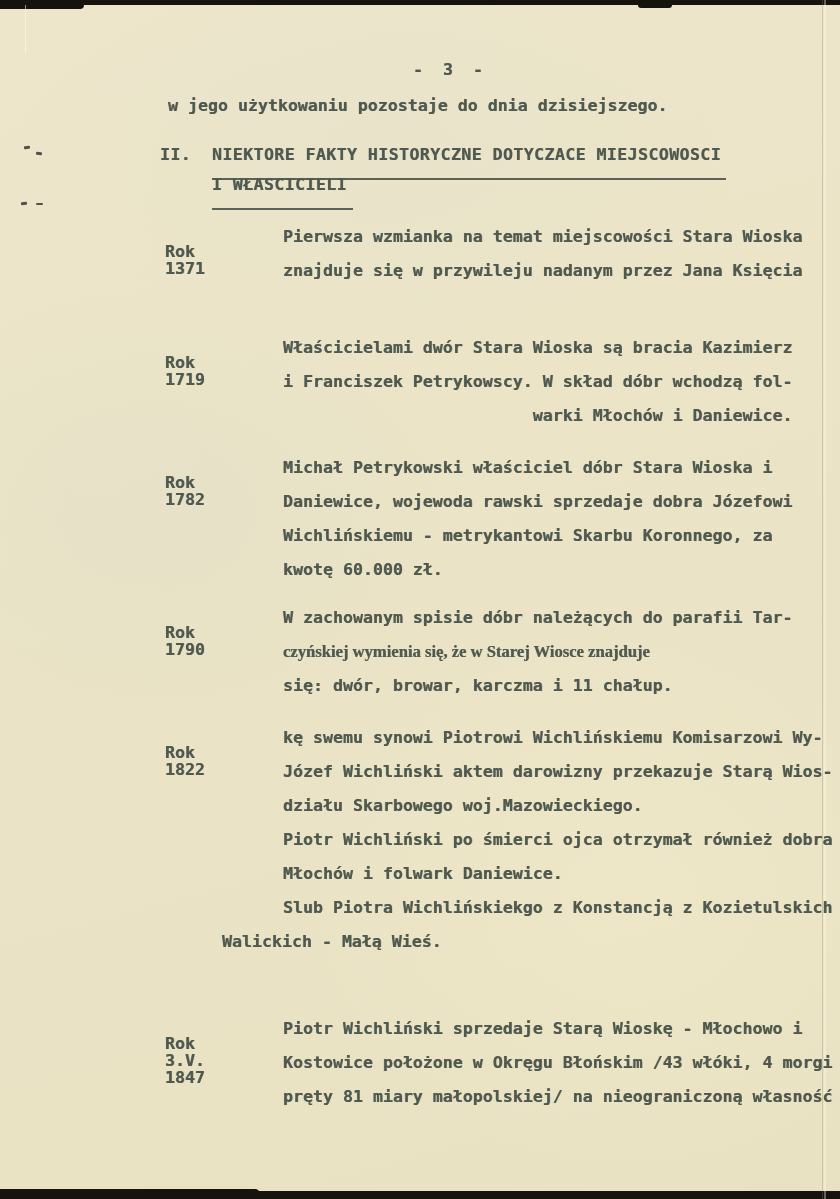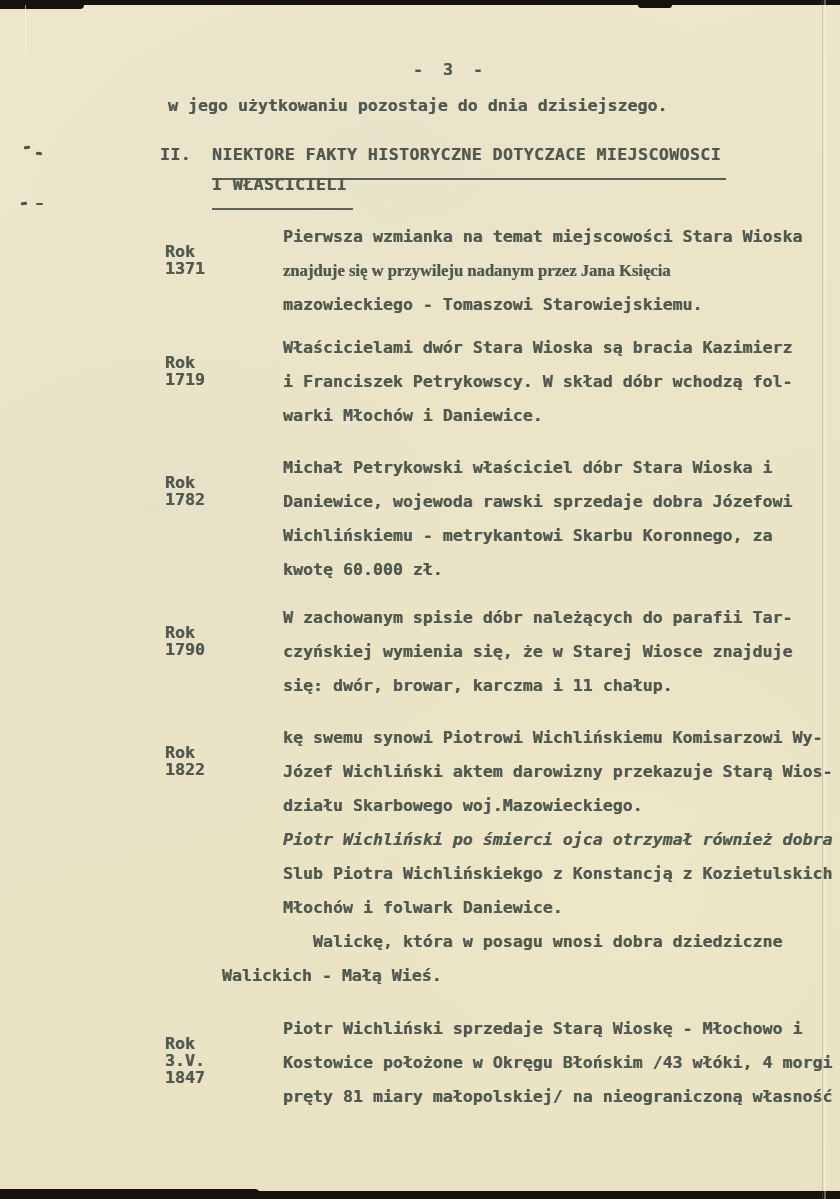--- a/index.html
+++ b/index.html
@@ -74,34 +74,33 @@
   <div class="ink heading u" style="left:212px; top:145px; padding-right:5px;">NIEKTORE FAKTY HISTORYCZNE DOTYCZACE MIEJSCOWOSCI</div>
   <div class="ink heading u" style="left:212px; top:175px; padding-right:6px;">I WŁASCICIELI</div>
 
   <section class="entry" style="top:220px;">
     <div class="yearcol">
       <div class="ink yline" style="position:static;">Rok</div>
       <div class="ink yline" style="position:static;">1371</div>
     </div>
     <div class="bodycol">
       <div class="ink tline" style="position:static;">Pierwsza wzmianka na temat miejscowości Stara Wioska</div>
-      <div class="ink tline" style="position:static;font-family:Liberation Serif, serif;">znajduje się w przywileju nadanym przez Jana Księcia</div>
-      <div class="ink tline" style="position:static;">mazowieckiego - Tomaszowi Starowiejskiemu.</div>
+      <div class="ink tline" style="position:static;">znajduje się w przywileju nadanym przez Jana Księcia</div>
     </div>
   </section>
 
   <section class="entry" style="top:331px;">
     <div class="yearcol">
       <div class="ink yline" style="position:static;">Rok</div>
       <div class="ink yline" style="position:static;">1719</div>
     </div>
     <div class="bodycol">
       <div class="ink tline" style="position:static;">Właścicielami dwór Stara Wioska są bracia Kazimierz</div>
       <div class="ink tline" style="position:static;">i Franciszek Petrykowscy. W skład dóbr wchodzą fol-</div>
-      <div class="ink tline" style="position:static;">warki Młochów i Daniewice.</div>
+      <div class="ink tline" style="position:static;text-align:right;">warki Młochów i Daniewice.</div>
     </div>
   </section>
 
   <section class="entry" style="top:451px;">
     <div class="yearcol">
       <div class="ink yline" style="position:static;">Rok</div>
       <div class="ink yline" style="position:static;">1782</div>
     </div>
     <div class="bodycol">
       <div class="ink tline" style="position:static;">Michał Petrykowski właściciel dóbr Stara Wioska i</div>
@@ -111,38 +110,37 @@
     </div>
   </section>
 
   <section class="entry" style="top:601px;">
     <div class="yearcol">
       <div class="ink yline" style="position:static;">Rok</div>
       <div class="ink yline" style="position:static;">1790</div>
     </div>
     <div class="bodycol">
       <div class="ink tline" style="position:static;">W zachowanym spisie dóbr należących do parafii Tar-</div>
-      <div class="ink tline" style="position:static;">czyńskiej wymienia się, że w Starej Wiosce znajduje</div>
+      <div class="ink tline" style="position:static;font-family:Liberation Serif, serif;">czyńskiej wymienia się, że w Starej Wiosce znajduje</div>
       <div class="ink tline" style="position:static;">się: dwór, browar, karczma i 11 chałup.</div>
     </div>
   </section>
 
   <section class="entry" style="top:721px;">
     <div class="yearcol">
       <div class="ink yline" style="position:static;">Rok</div>
       <div class="ink yline" style="position:static;">1822</div>
     </div>
     <div class="bodycol">
       <div class="ink tline" style="position:static;">kę swemu synowi Piotrowi Wichlińskiemu Komisarzowi Wy-</div>
       <div class="ink tline" style="position:static;">Józef Wichliński aktem darowizny przekazuje Starą Wios-</div>
       <div class="ink tline" style="position:static;">działu Skarbowego woj.Mazowieckiego.</div>
-      <div class="ink tline" style="position:static;font-style:italic;">Piotr Wichliński po śmierci ojca otrzymał również dobra</div>
+      <div class="ink tline" style="position:static;">Piotr Wichliński po śmierci ojca otrzymał również dobra</div>
+      <div class="ink tline" style="position:static;">Młochów i folwark Daniewice.</div>
       <div class="ink tline" style="position:static;">Slub Piotra Wichlińskiekgo z Konstancją z Kozietulskich</div>
-      <div class="ink tline" style="position:static;">Młochów i folwark Daniewice.</div>
-      <div class="ink tline" style="position:static;">   Walickę, która w posagu wnosi dobra dziedziczne</div>
       <div class="ink tline outdent" style="position:static;">Walickich - Małą Wieś.</div>
     </div>
   </section>
 
   <section class="entry" style="top:1012px;">
     <div class="yearcol">
       <div class="ink yline" style="position:static;">Rok</div>
       <div class="ink yline" style="position:static;">3.V.</div>
       <div class="ink yline" style="position:static;">1847</div>
     </div>

